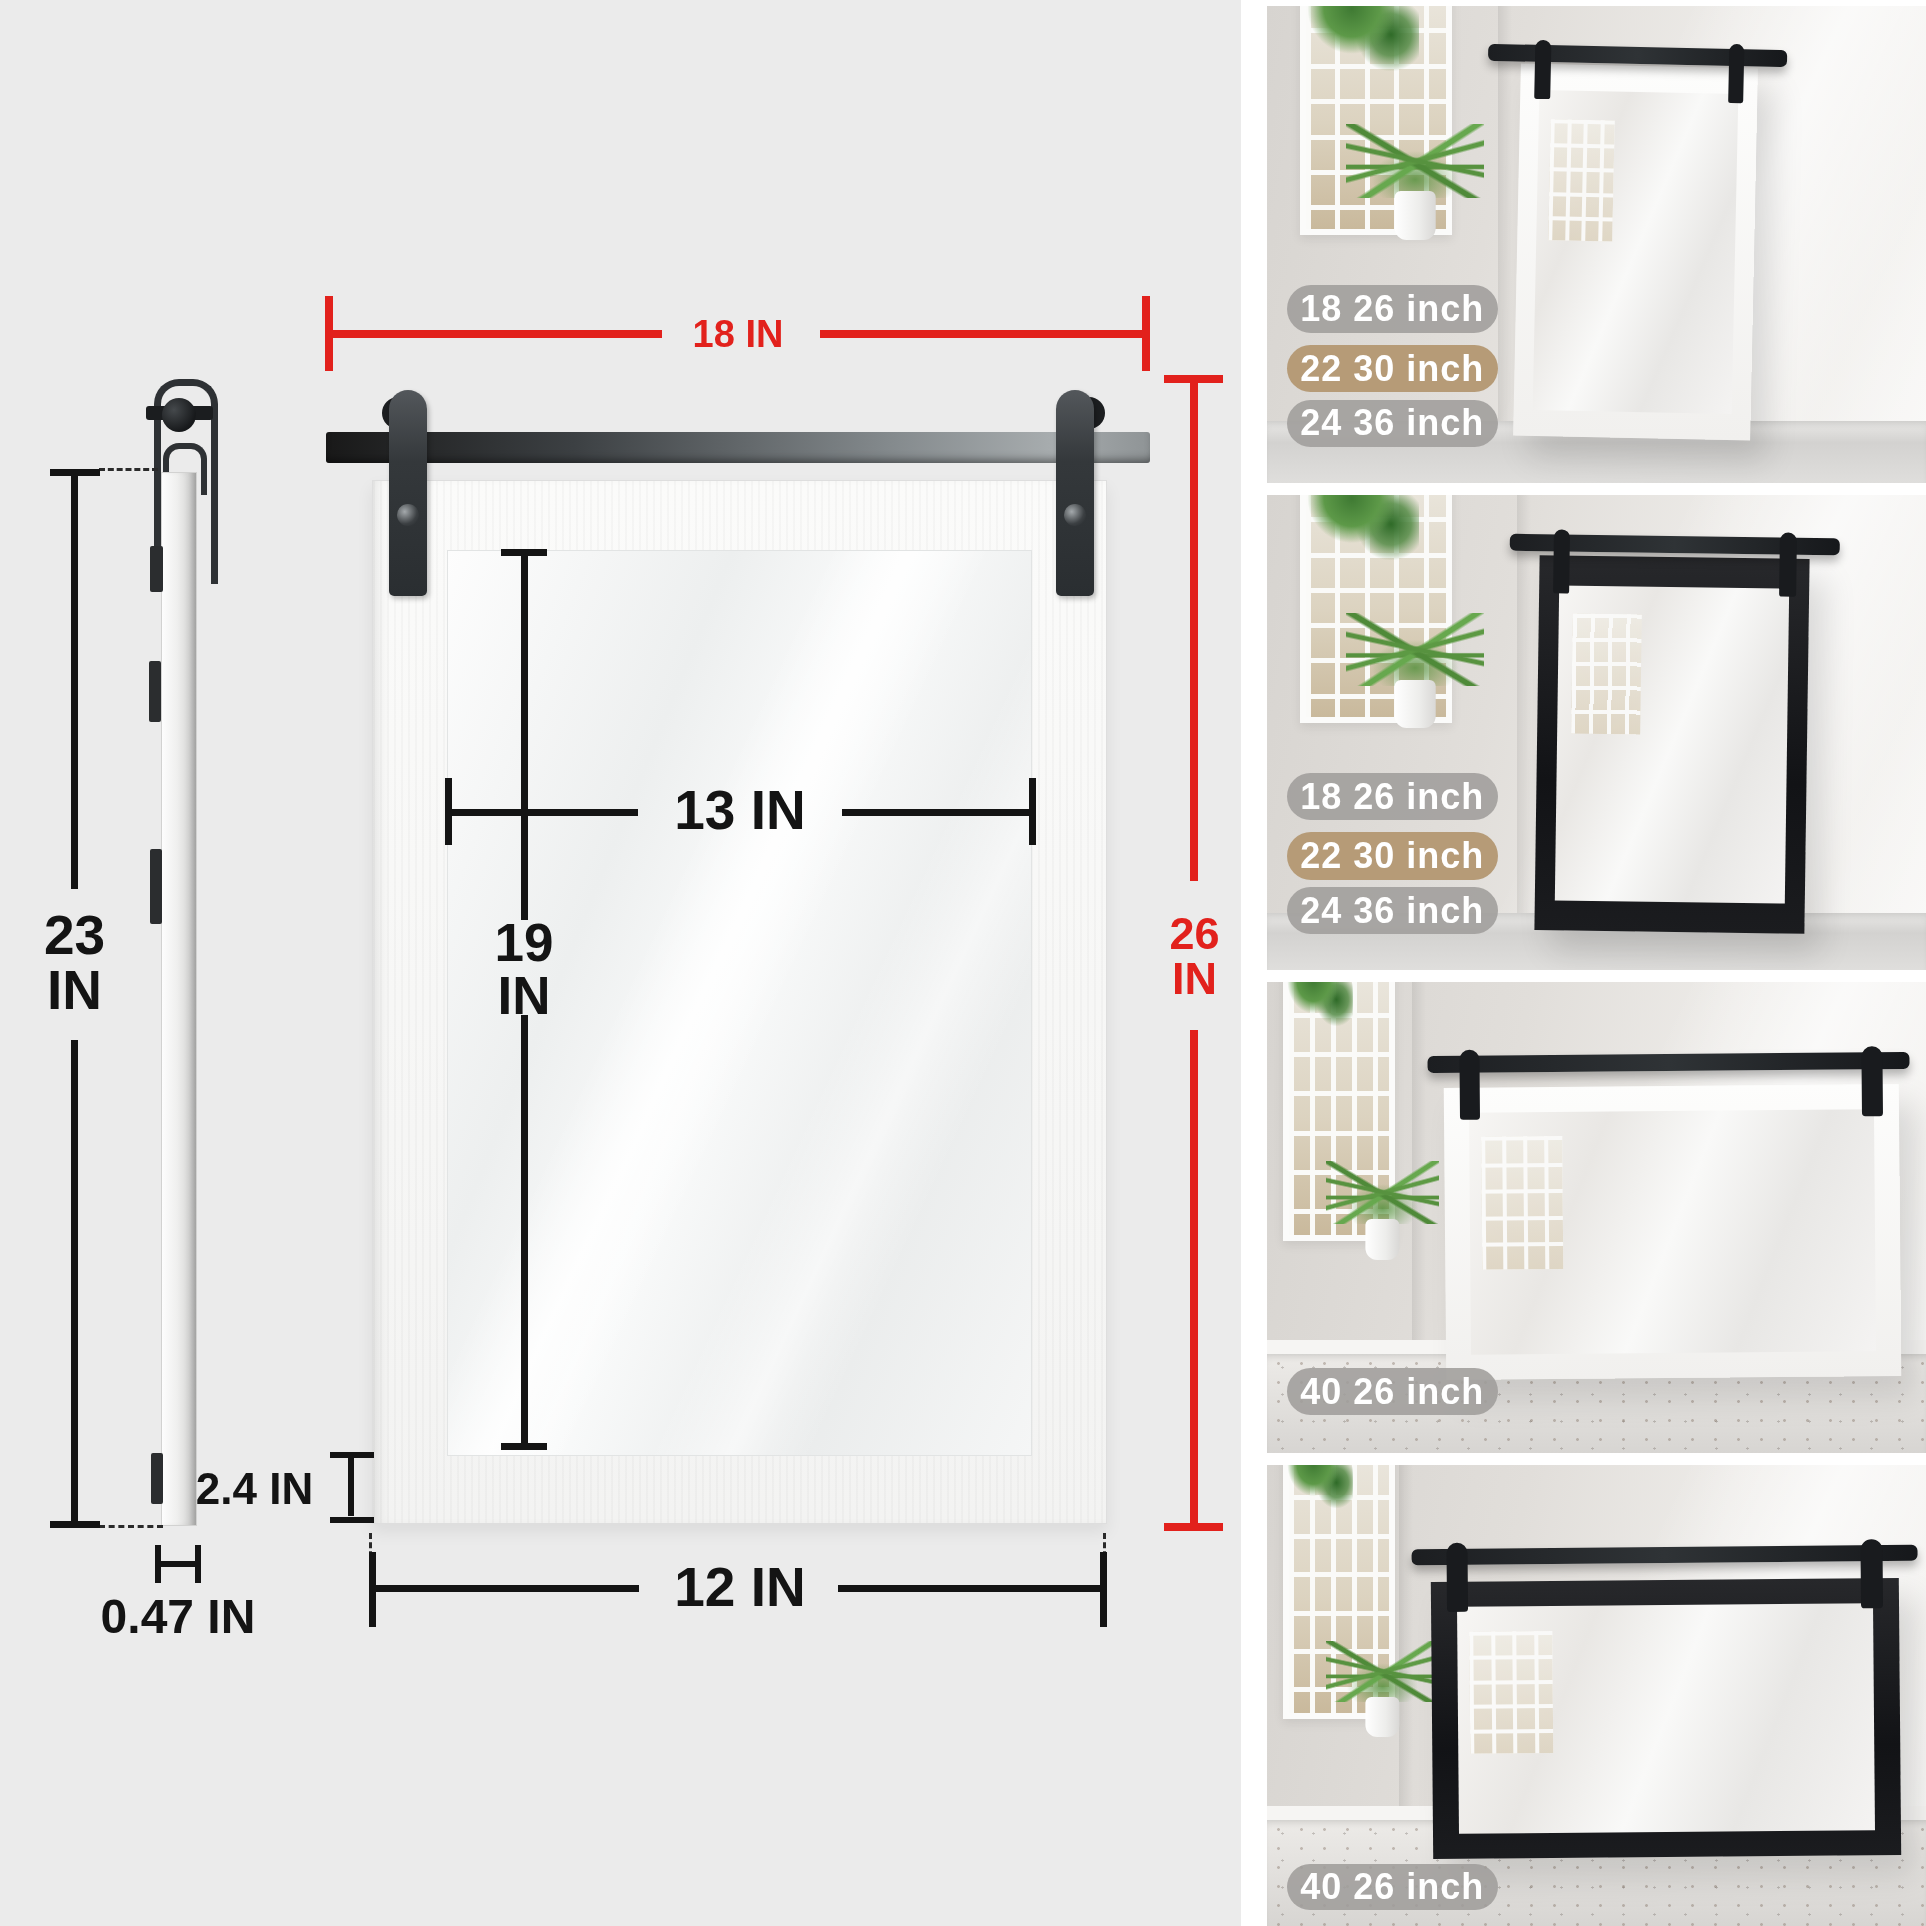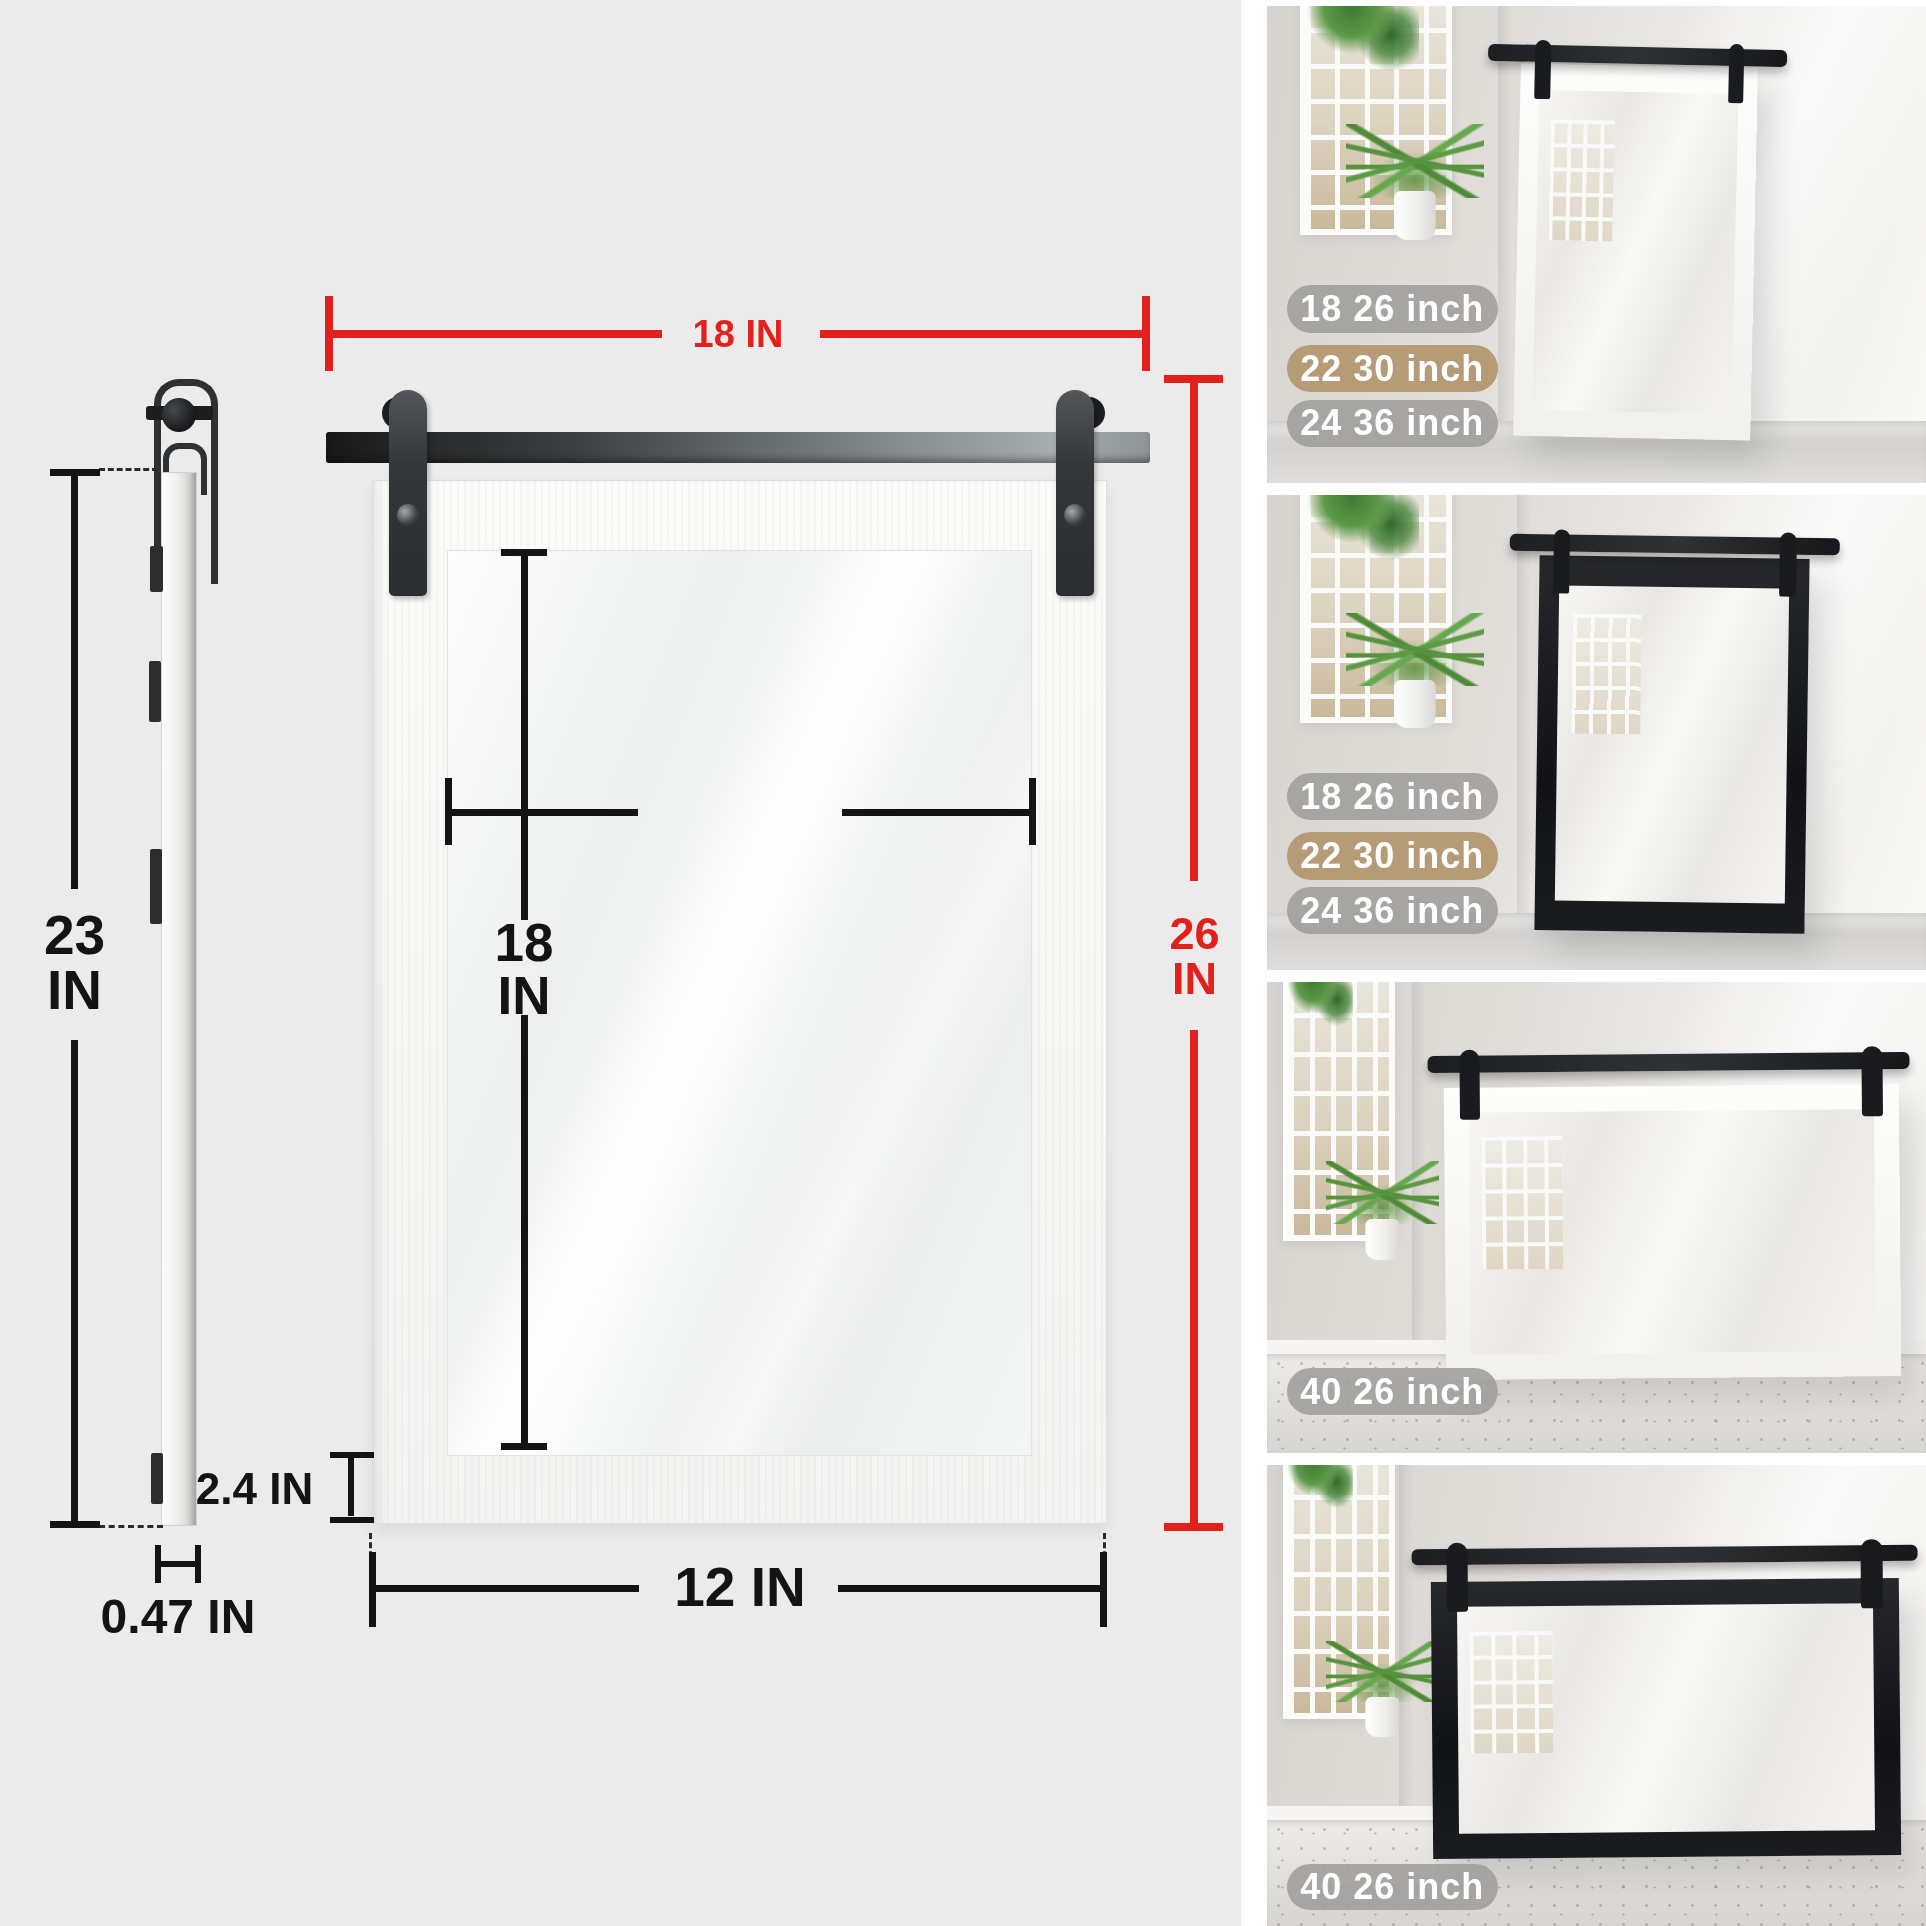--- a/index.html
+++ b/index.html
@@ -206,27 +206,28 @@
   <div class="ln red" style="left:1190px;top:1030px;width:8px;height:493px;"></div>
   <div class="dlbl red" style="left:1130px;top:896px;width:129px;height:119px;font-size:45px;">
     <span>26</span>
     <span>IN</span>
   </div>
 
   <div class="ln" style="left:445px;top:778px;width:7px;height:67px;"></div>
   <div class="ln" style="left:1029px;top:778px;width:7px;height:67px;"></div>
   <div class="ln" style="left:447px;top:809px;width:191px;height:7px;"></div>
   <div class="ln" style="left:842px;top:809px;width:190px;height:7px;"></div>
+  <div class="dlbl" style="left:616px;top:775px;width:248px;height:71px;font-size:55px;">13 IN</div>
 
   <div class="ln" style="left:501px;top:549px;width:46px;height:7px;"></div>
   <div class="ln" style="left:501px;top:1443px;width:46px;height:7px;"></div>
   <div class="ln" style="left:521px;top:556px;width:7px;height:364px;"></div>
   <div class="ln" style="left:521px;top:1015px;width:7px;height:429px;"></div>
   <div class="dlbl" style="left:462px;top:913px;width:124px;height:111px;font-size:53px;">
-    <span>18</span>
+    <span>19</span>
     <span>IN</span>
   </div>
 
   <div class="dash-v" style="left:369px;top:1533px;height:79px;"></div>
   <div class="dash-v" style="left:1103px;top:1533px;height:79px;"></div>
   <div class="ln" style="left:369px;top:1552px;width:7px;height:75px;"></div>
   <div class="ln" style="left:1100px;top:1552px;width:7px;height:75px;"></div>
   <div class="ln" style="left:372px;top:1585px;width:267px;height:7px;"></div>
   <div class="ln" style="left:838px;top:1585px;width:269px;height:7px;"></div>
   <div class="dlbl" style="left:616px;top:1552px;width:248px;height:71px;font-size:55px;">12 IN</div>

